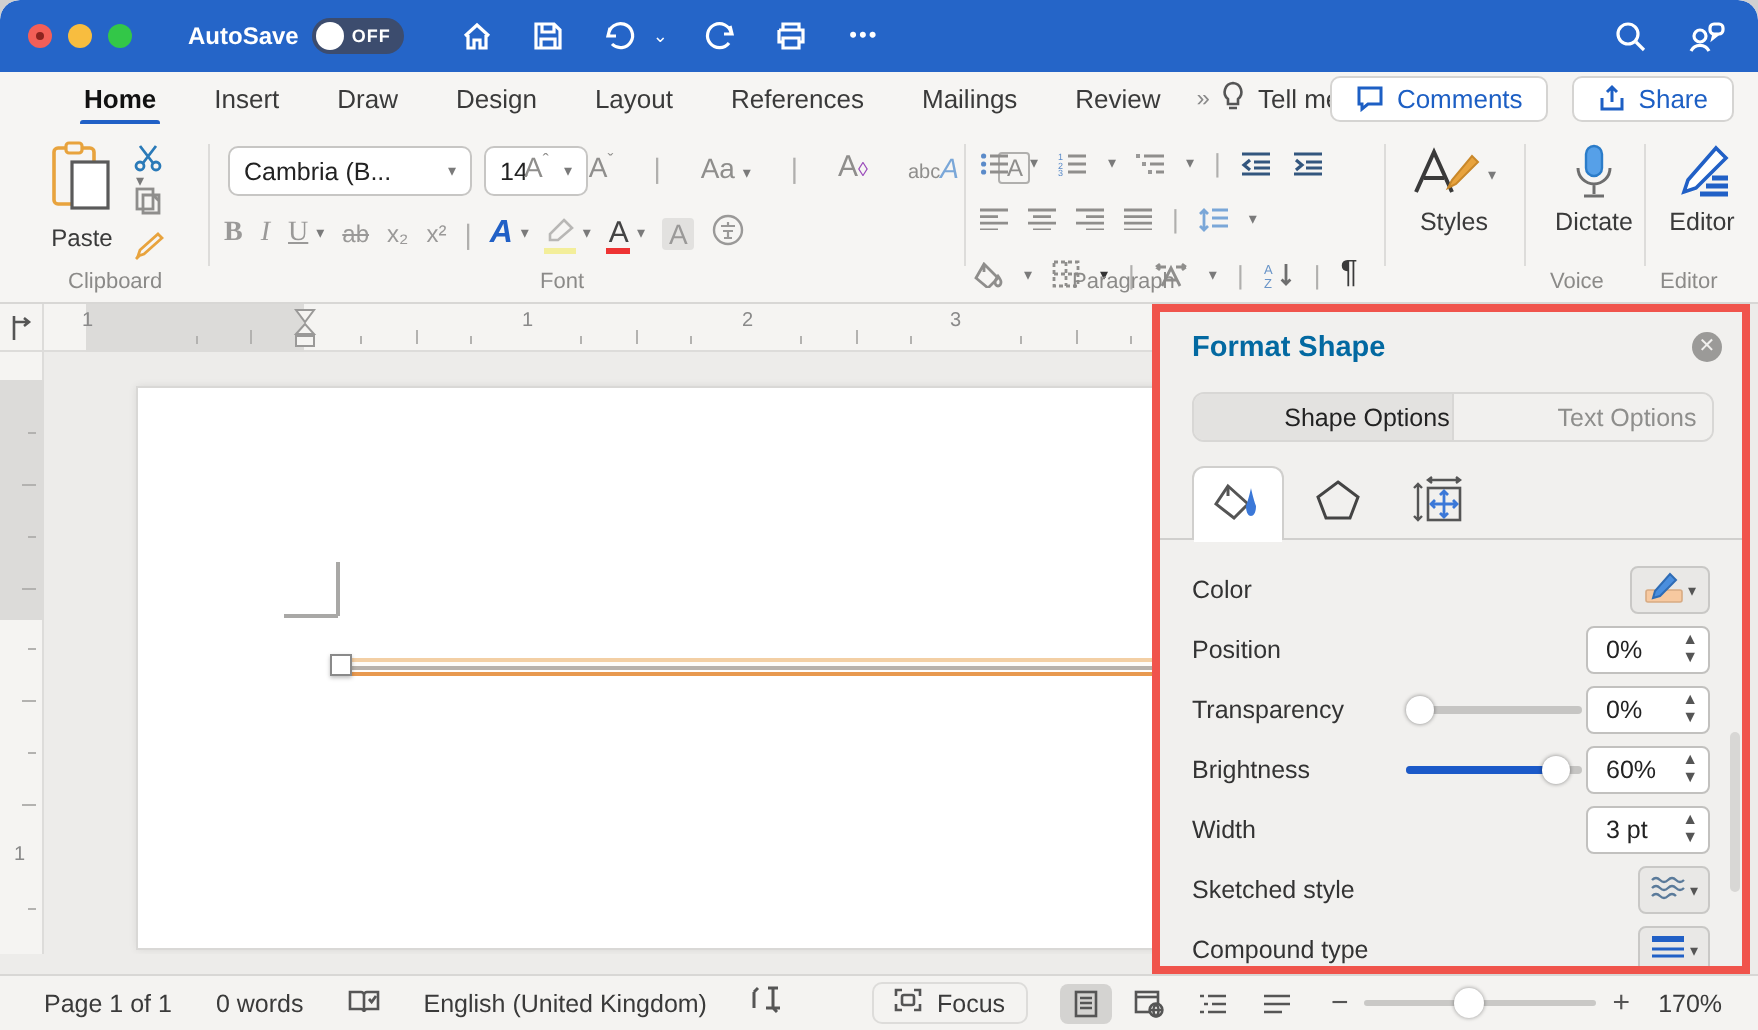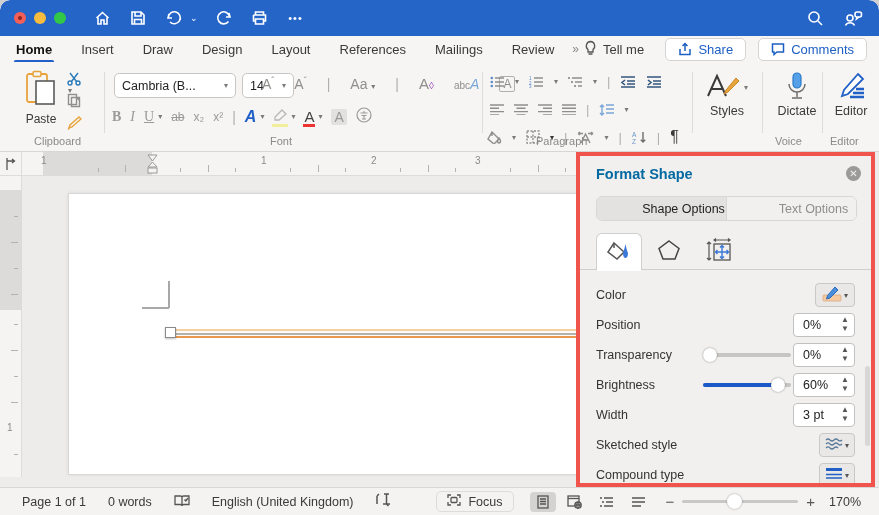--- a/index.html
+++ b/index.html
@@ -20,21 +20,21 @@
   .knob { width:14px; height:14px; border-radius:50%; background:#fff; position:absolute; left:2px; top:2px; }
   .toggle-state { position:absolute; right:7px; font-size:9px; font-weight:bold; color:#fff; letter-spacing:.5px; }
   .tb-icons { display:flex; align-items:center; gap:16px; margin-left:26px; }
   .tb-ic { display:inline-flex; align-items:center; justify-content:center; width:20px; height:20px; }
   .tb-ic svg { stroke:#fff; fill:none; stroke-width:1.6; }
   .tb-chev { font-size:9px; margin-left:-10px; }
   .tb-title { position:absolute; left:0; right:0; text-align:center; font-weight:bold; font-size:13.5px; pointer-events:none; }
   .tb-right { position:absolute; right:16px; display:flex; gap:18px; }
 
   
-  .tabbar { position:absolute; left:0; top:36px; width:879px; height:26px; display:flex; align-items:center; background:#f6f5f3; }
+  .tabbar { position:absolute; left:0; top:36px; width:879px; height:26px; display:flex; align-items:center; background:#f6f5f3;padding-left:26px; }
   .tabs { display:flex; gap:25px; margin-left:14px; font-size:13px; color:#3a3a3a; }
   .tab { padding:3px 2px; cursor:default; white-space:nowrap; }
   .tab.active { font-weight:bold; color:#111; position:relative; }
   .tab.active::after { content:""; position:absolute; left:0; right:0; bottom:-3px; height:3px; background:#2160c6; border-radius:2px; }
   .tellme { display:flex; align-items:center; gap:6px; margin-left:16px; color:#3a3a3a; }
   .ovf { color:#8a8a8a; font-size:12px; letter-spacing:-1px; }
   .bulb svg { stroke:#555; fill:none; stroke-width:1.3; }
   .tb-btns { position:absolute; right:12px; display:flex; gap:12px; }
   .pill-btn { display:flex; align-items:center; gap:6px; border:1px solid #d5d4d2; background:#fff; color:#1d5fc4;
               border-radius:5px; padding:3px 12px; font-size:13px; font-weight:500; }
@@ -144,20 +144,27 @@
 <body>
 
 <div id="app">
 
   <div class="titlebar">
     <div class="lights">
       <span class="light red"></span>
       <span class="light yellow"></span>
       <span class="light green"></span>
     </div>
+    <div class="autosave">
+      <span>AutoSave</span>
+      <span class="toggle">
+        <span class="knob"></span>
+        <span class="toggle-state">OFF</span>
+      </span>
+    </div>
     <div class="tb-icons">
       <span class="tb-ic">
         <svg width="17" height="17" viewBox="0 0 17 17">
             <path d="M2.5 8 L8.5 2.5 L14.5 8 M4 7.5 V14 H7 V10 H10 V14 H13 V7.5"></path>
           </svg>
       </span>
       <span class="tb-ic">
         <svg width="16" height="16" viewBox="0 0 16 16">
             <path d="M2 2 H11 L14 5 V14 H2 Z M5 2 V6 H11 V2 M4.5 14 V9.5 H11.5 V14"></path>
           </svg>
@@ -214,29 +221,29 @@
       <span class="bulb">
         <svg width="13" height="16" viewBox="0 0 13 16">
             <path d="M6.5 1.5 A4.5 4.5 0 0 1 9 9.5 L9 12 H4 L4 9.5 A4.5 4.5 0 0 1 6.5 1.5 Z M4.5 14 H8.5"></path>
           </svg>
       </span>
       <span>Tell me</span>
     </div>
     <div class="tb-btns">
       <span class="pill-btn">
         <svg width="14" height="14" viewBox="0 0 14 14">
-            <path d="M2 7 V12.5 H12 V7 M7 9 V1.5 M4.5 4 L7 1.5 L9.5 4"></path>
-          </svg>
-        <span>Share</span>
+            <path d="M1.5 2 H12.5 V10 H6 L3 12.5 V10 H1.5 Z"></path>
+          </svg>
+        <span>Comments</span>
       </span>
       <span class="pill-btn">
         <svg width="14" height="14" viewBox="0 0 14 14">
-            <path d="M1.5 2 H12.5 V10 H6 L3 12.5 V10 H1.5 Z"></path>
-          </svg>
-        <span>Comments</span>
+            <path d="M2 7 V12.5 H12 V7 M7 9 V1.5 M4.5 4 L7 1.5 L9.5 4"></path>
+          </svg>
+        <span>Share</span>
       </span>
     </div>
   </div>
 
   <div class="ribbon">
 
     <div class="paste">
       <span>
         <svg width="34" height="36" viewBox="0 0 34 36">
           <rect x="3" y="4" width="20" height="28" rx="2" fill="none" stroke="#e8a33d" stroke-width="1.8"></rect>

